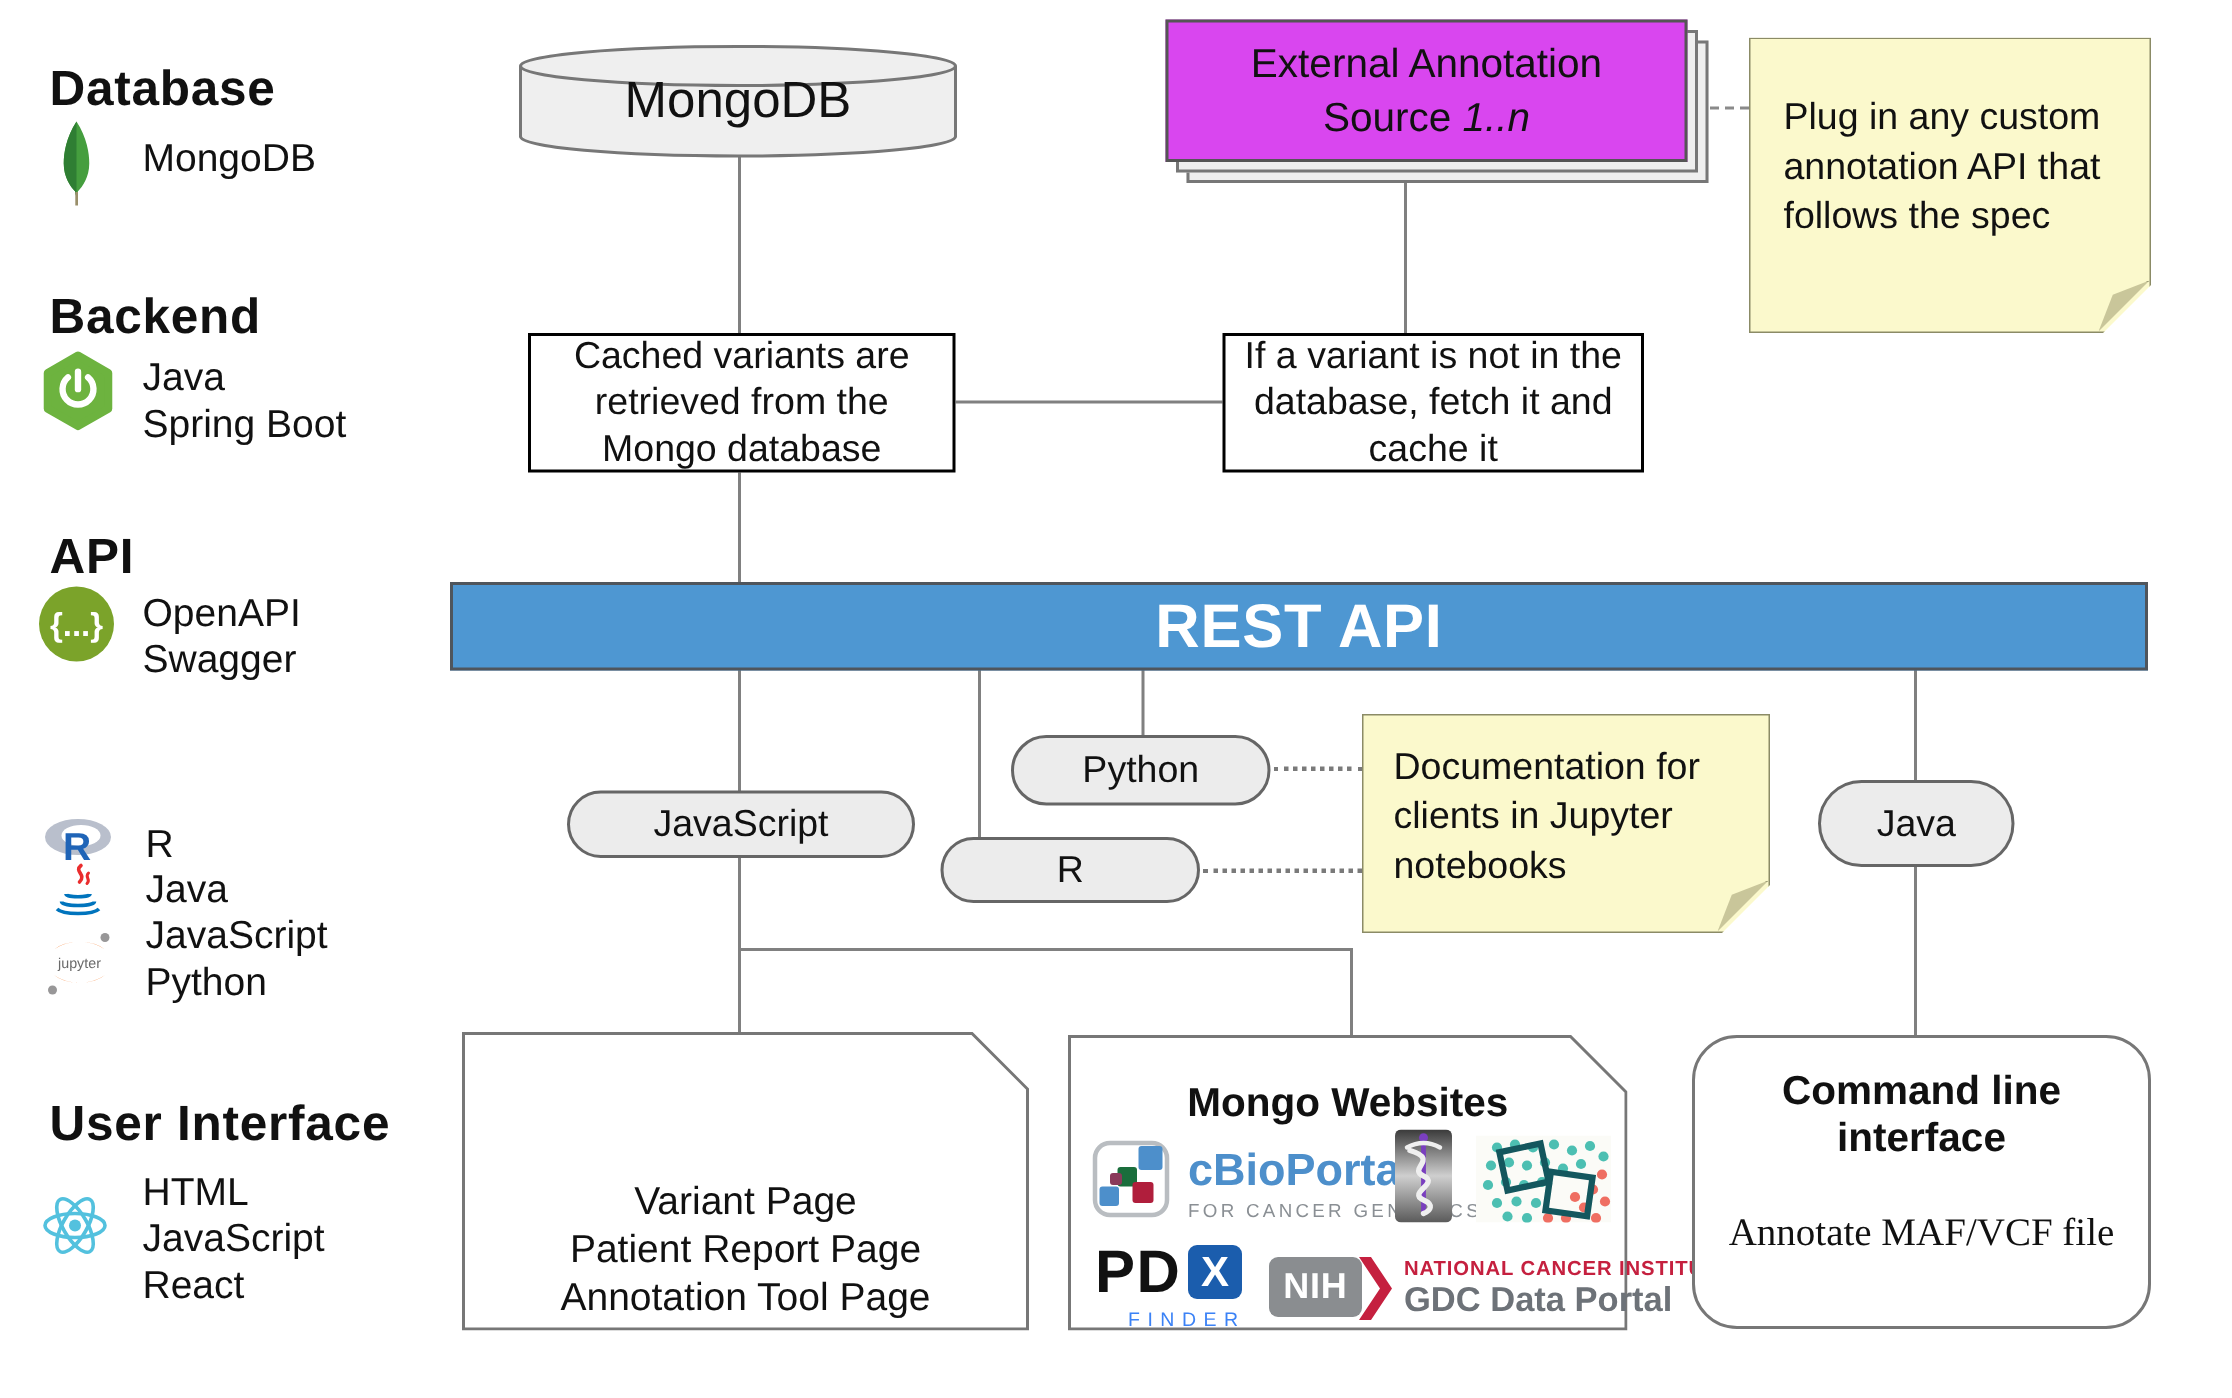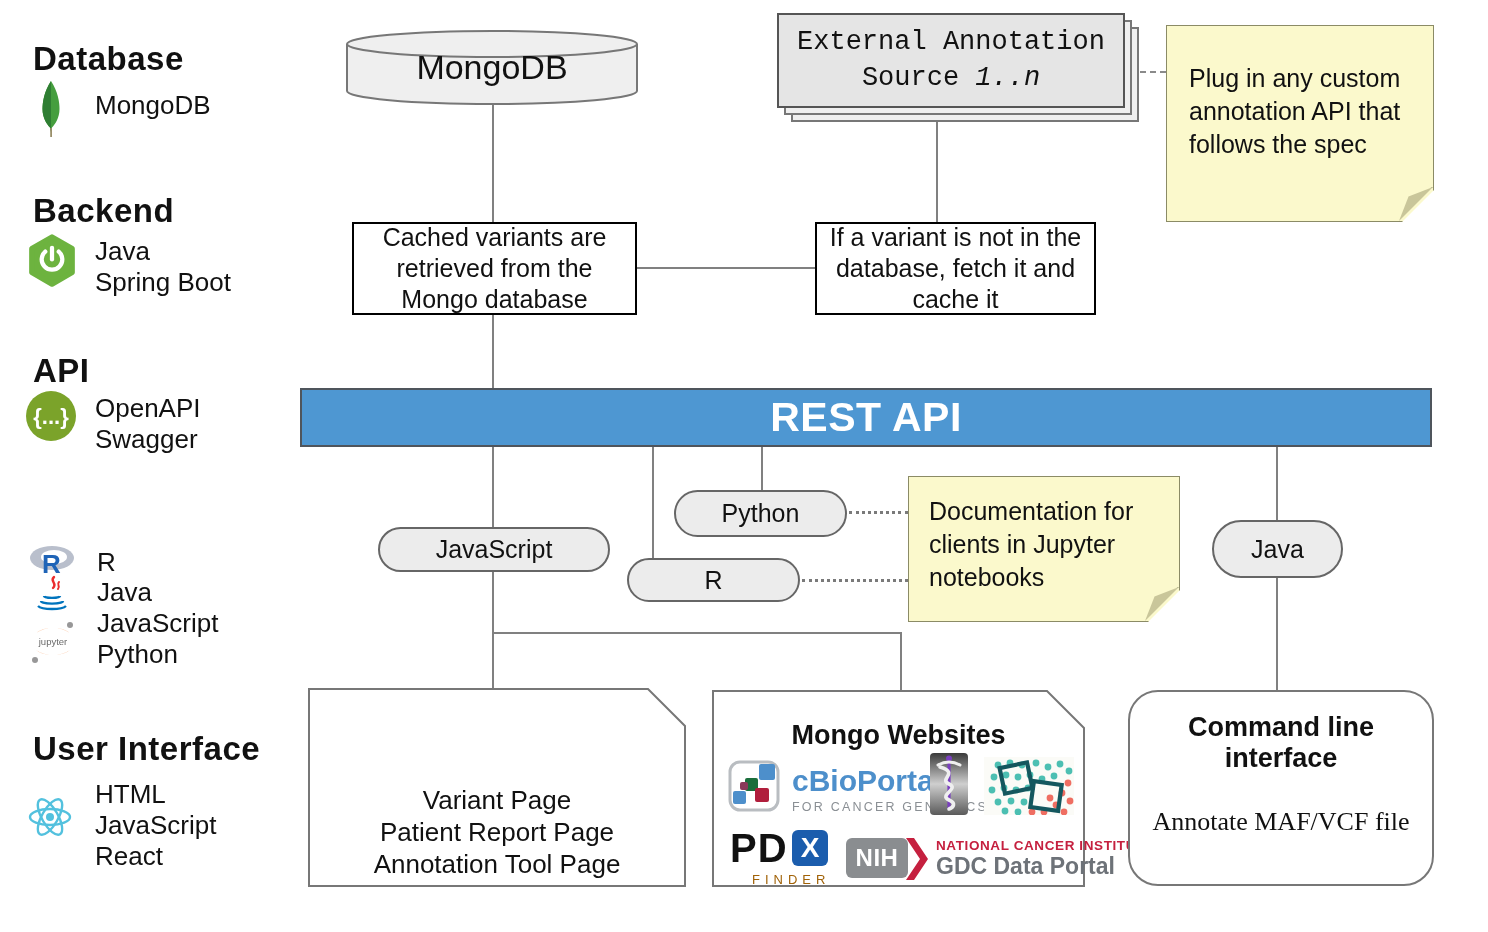--- a/index.html
+++ b/index.html
@@ -16,23 +16,23 @@
   .vline { position:absolute; width:2px; background:#808080; }
   .hline { position:absolute; height:2px; background:#808080; }
   .dashline { position:absolute; height:0; border-top:2px dashed #8a8a8a; }
   .dotline { position:absolute; height:0; border-top:3px dotted #7a7a7a; }
 
   
   .plainbox { position:absolute; background:#fff; border:2px solid #000000;
               display:flex; align-items:center; justify-content:center;
               text-align:center; font-size:25px; line-height:1.25; }
   .stack-layer { position:absolute; background:#efefef; border:2px solid #777; }
-  .stack-front { position:absolute; background:#e5e5e5; border:2px solid #555;
+  .stack-front { position:absolute; background:#d946ef; border:2px solid #555;
                  display:flex; flex-direction:column; align-items:center; justify-content:center;
-                 text-align:center; font-size:27px; line-height:1.3;font-family:Liberation Mono, monospace; }
+                 text-align:center; font-size:27px; line-height:1.3; }
   .restbar { position:absolute; background:#4e97d2; border:2px solid #4f555c;
              display:flex; align-items:center; justify-content:center; }
   .restbar span { color:#fff; font-weight:bold; font-size:41px; letter-spacing:0.5px; }
   .pill { position:absolute; background:#ececec; border:2px solid #666;
           display:flex; align-items:center; justify-content:center; font-size:25px; }
   .note { position:absolute; background:#fbf9cc; border:1px solid #8b8b66;
           clip-path: polygon(0 0, 100% 0, 100% calc(100% - 32px), calc(100% - 32px) 100%, 0 100%);
           font-size:25px; line-height:1.32; }
   .note .fold { position:absolute; right:0; bottom:0; width:34px; height:34px;
                 background:#c9c69a; border-top:1px solid #8b8b66;
@@ -42,21 +42,21 @@
   .boxline { font-size:26px; line-height:32px; }
   .cli-box { position:absolute; background:#fff; border:2px solid #777; border-radius:30px; }
 
   
   .cbio-name { color:#4d8fcb; font-weight:bold; font-size:30px; line-height:30px; }
   .cbio-tag { color:#8a8f94; font-size:12.5px; letter-spacing:2.2px; margin-top:4px; }
   .pdx-pd { color:#111; font-weight:bold; font-size:40px; line-height:36px; letter-spacing:1px; }
   .pdx-x { position:absolute; background:#1b5dad; border-radius:6px; width:36px; height:36px;
            display:flex; align-items:center; justify-content:center; }
   .pdx-x span { color:#fff; font-weight:bold; font-size:28px; }
-  .pdx-finder { color:#a16207; font-size:13px; letter-spacing:5px; }
+  .pdx-finder { color:#3b82f6; font-size:13px; letter-spacing:5px; }
   .nih-badge { position:absolute; background:#8a8d90; border-radius:6px; width:62px; height:40px;
                display:flex; align-items:center; justify-content:center; }
   .nih-badge span { color:#fff; font-weight:bold; font-size:24px; letter-spacing:0.5px; }
   .nih-line1 { color:#c5203f; font-weight:bold; font-size:13.5px; letter-spacing:0.6px; }
   .nih-line2 { color:#6d7278; font-weight:bold; font-size:23px; }
 </style>
 </head>
 <body>
 
 <div id="canvas">

